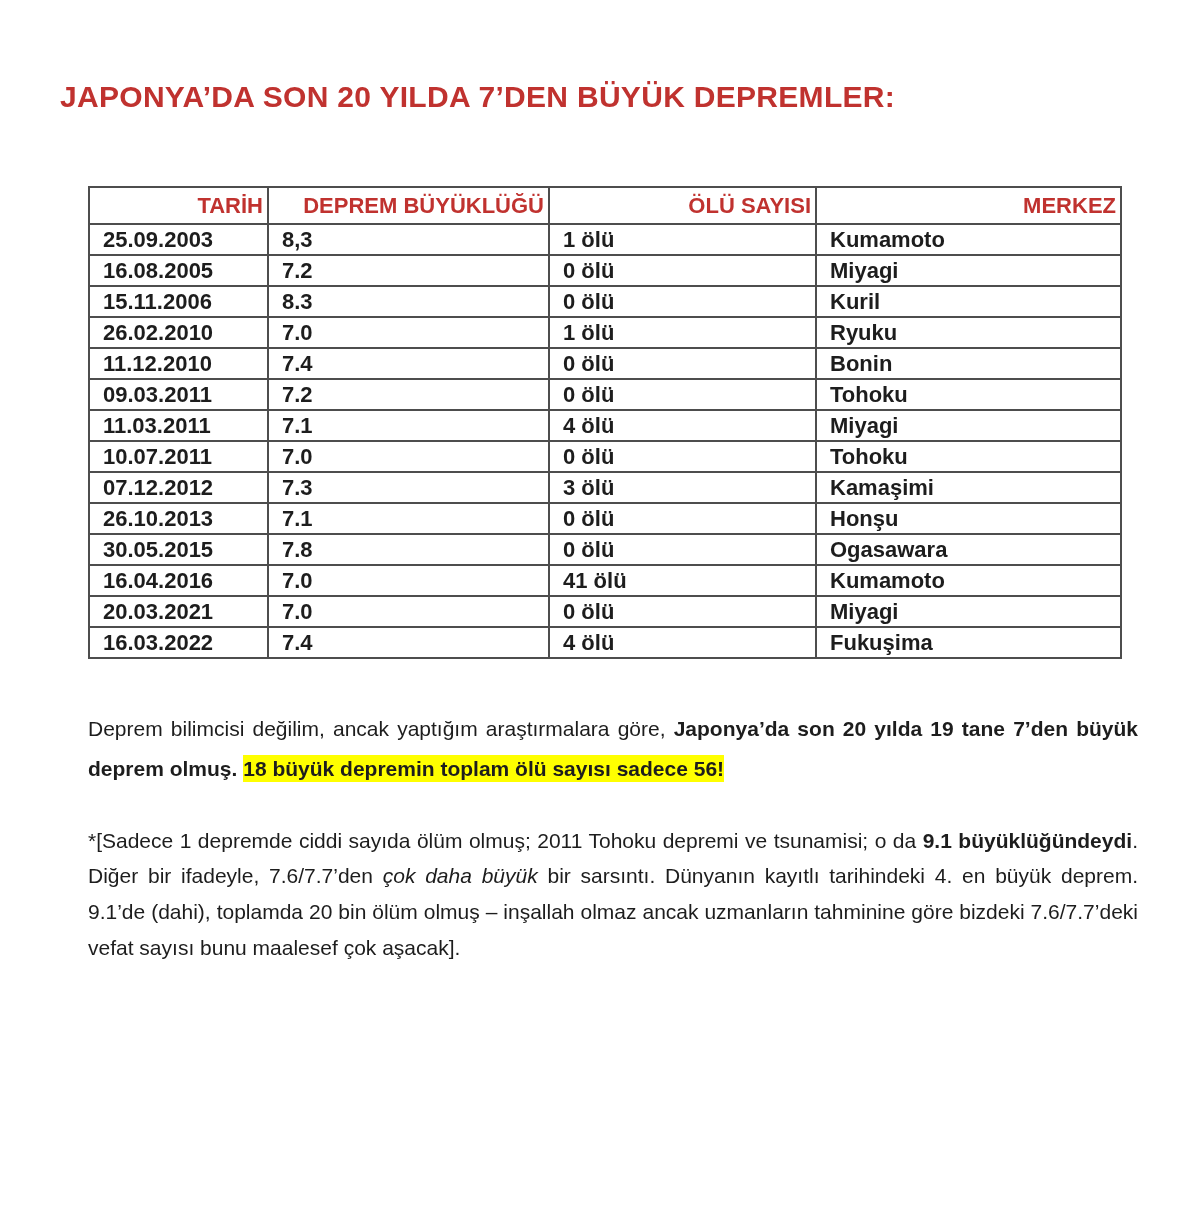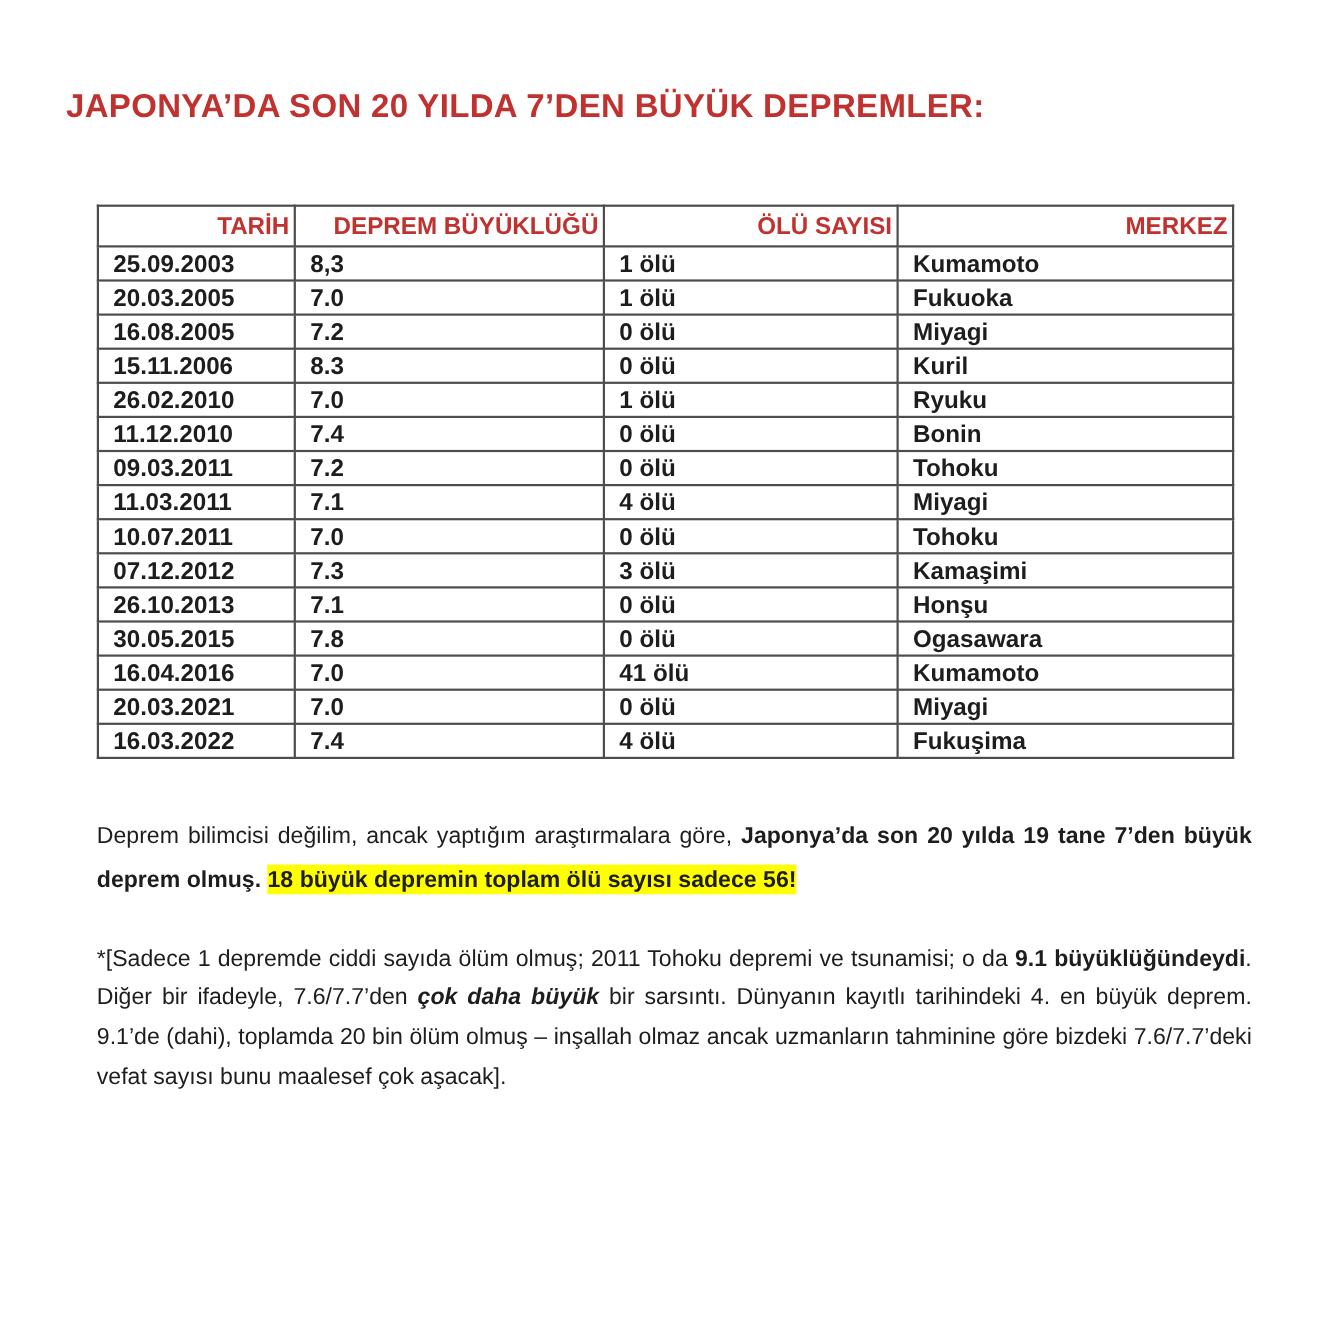--- a/index.html
+++ b/index.html
@@ -61,21 +61,21 @@
   }
   .note1{
     margin-top:50px;
     line-height:1.9;
   }
   .note2{
     margin-top:34px;
     line-height:1.7;
   }
   .b{font-weight:bold;}
-  .bi{font-weight:bold;font-style:italic;}
+  .bi{font-weight:normal;font-style:italic;}
   .hl{background:var(--highlight_yellow);padding:2px 0;margin-top:10px;}
 </style>
 </head>
 <body>
 
 <div class="page">
 
   <h1 class="title">JAPONYA’DA SON 20 YILDA 7’DEN BÜYÜK DEPREMLER:</h1>
 
   <table class="quake-table">
@@ -94,26 +94,20 @@
       </tr>
     </thead>
     <tbody>
     <tr>
       <td>25.09.2003</td>
       <td>8,3</td>
       <td>1 ölü</td>
       <td>Kumamoto</td>
     </tr>
 
-    <tr>
-      <td>20.03.2005</td>
-      <td>7.0</td>
-      <td>1 ölü</td>
-      <td>Fukuoka</td>
-    </tr>
 
     <tr>
       <td>16.08.2005</td>
       <td>7.2</td>
       <td>0 ölü</td>
       <td>Miyagi</td>
     </tr>
 
     <tr>
       <td>15.11.2006</td>

